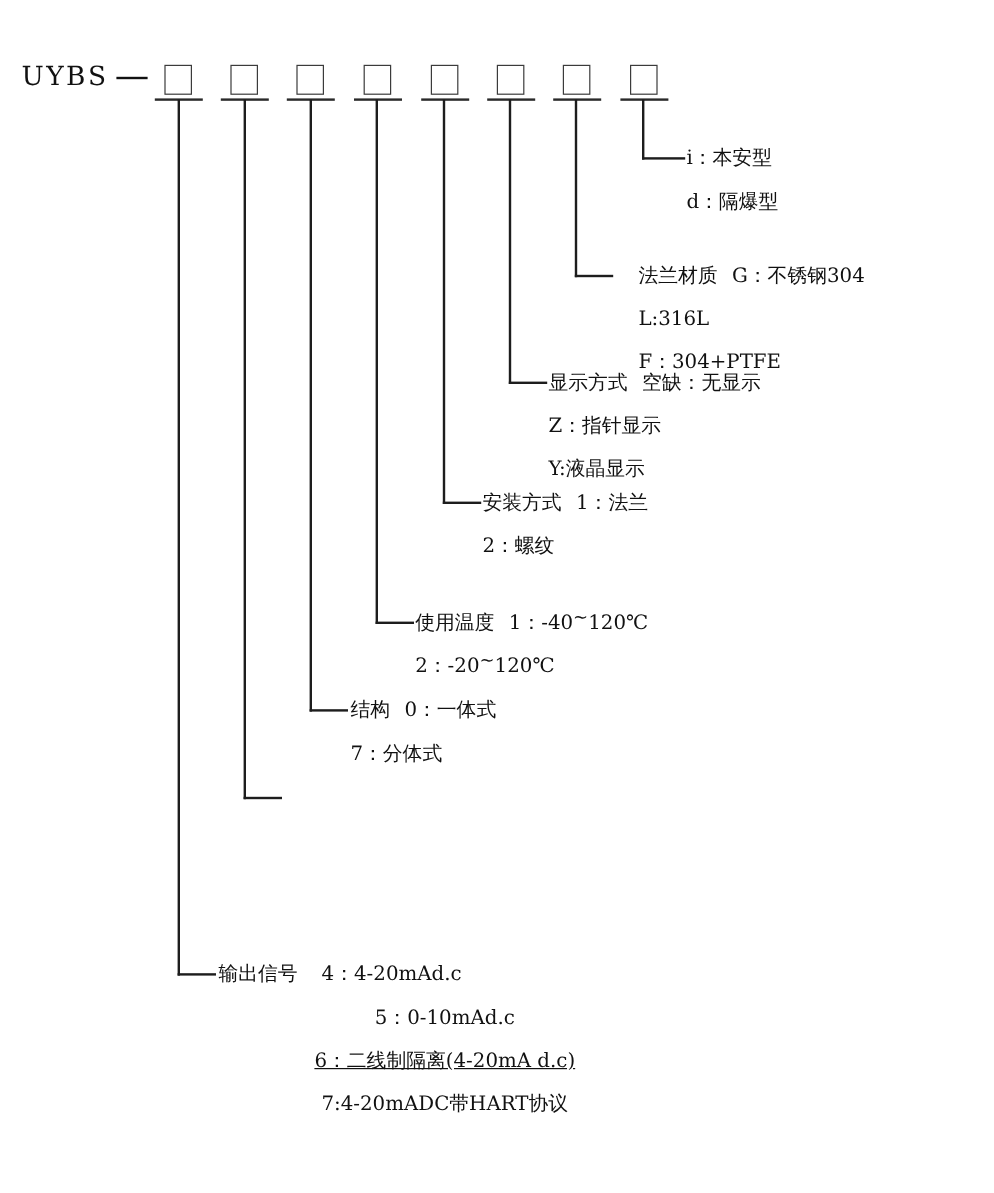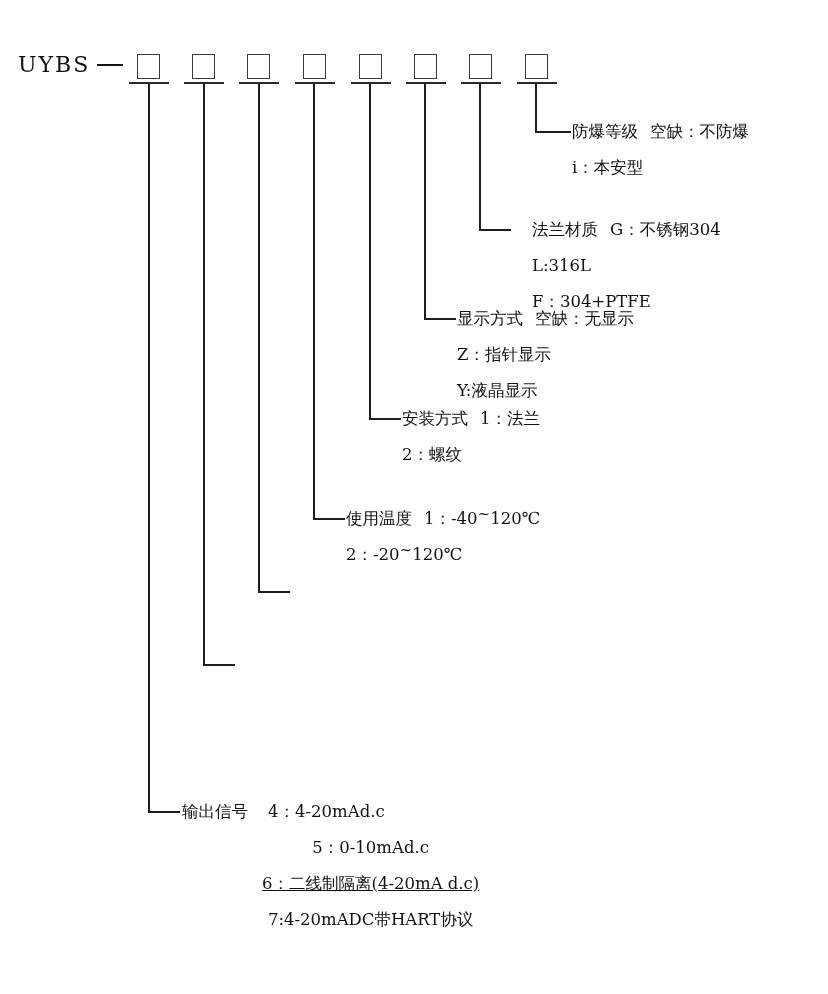--- a/index.html
+++ b/index.html
@@ -160,24 +160,22 @@
   <div class="vline" style="left:258px; top:83px; height:510px;"></div>
   <div class="hline" style="left:258px; top:591px; width:32px;"></div>
 
   <div class="vline" style="left:203px; top:83px; height:583px;"></div>
   <div class="hline" style="left:203px; top:664px; width:32px;"></div>
 
   <div class="vline" style="left:148px; top:83px; height:730px;"></div>
   <div class="hline" style="left:148px; top:811px; width:32px;"></div>
 
   <div class="group" style="left:572px; top:114px;">
-    <div class="grp-line grp-head">
-      <span class="g-label">防爆等级</span><span class="g-gap"></span><span>空缺：不防爆</span>
-    </div>
     <div class="grp-line opt-right">i：本安型</div>
+    <div class="grp-line opt-right">d：隔爆型</div>
   </div>
 
   <div class="group" style="left:532px; top:212px;">
     <div class="grp-line grp-head">
       <span class="g-label">法兰材质</span><span class="g-gap"></span><span>G：不锈钢304</span>
     </div>
     <div class="grp-line opt-right">L:316L</div>
     <div class="grp-line opt-right">F：304+PTFE</div>
   </div>
 
@@ -196,20 +194,26 @@
     <div class="grp-line opt-right">2：螺纹</div>
   </div>
 
   <div class="group" style="left:346px; top:501px;">
     <div class="grp-line grp-head">
       <span class="g-label">使用温度</span><span class="g-gap"></span><span><span>1：-40</span><sup class="tilde">~</sup><span>120℃</span></span>
     </div>
     <div class="grp-line opt-right"><span>2：-20</span><sup class="tilde">~</sup><span>120℃</span></div>
   </div>
 
+  <div class="group" style="left:292px; top:574px;">
+    <div class="grp-line grp-head">
+      <span class="g-label">结构</span><span class="g-gap"></span><span>0：一体式</span>
+    </div>
+    <div class="grp-line opt-right">7：分体式</div>
+  </div>
 
 
   <div class="group" style="left:182px; top:794px;">
     <div class="grp-line grp-head">
       <span class="g-label">输出信号</span><span class="g-gap" style="width:20px;"></span><span>4：4-20mAd.c</span>
     </div>
     <div class="grp-line opt-left" style="padding-left:80px;">5：0-10mAd.c</div>
     <div class="grp-line opt-left" style="padding-left:80px;text-decoration:underline;">6：二线制隔离(4-20mA d.c)</div>
     <div class="grp-line opt-left" style="padding-left:80px;">7:4-20mADC带HART协议</div>
   </div>

